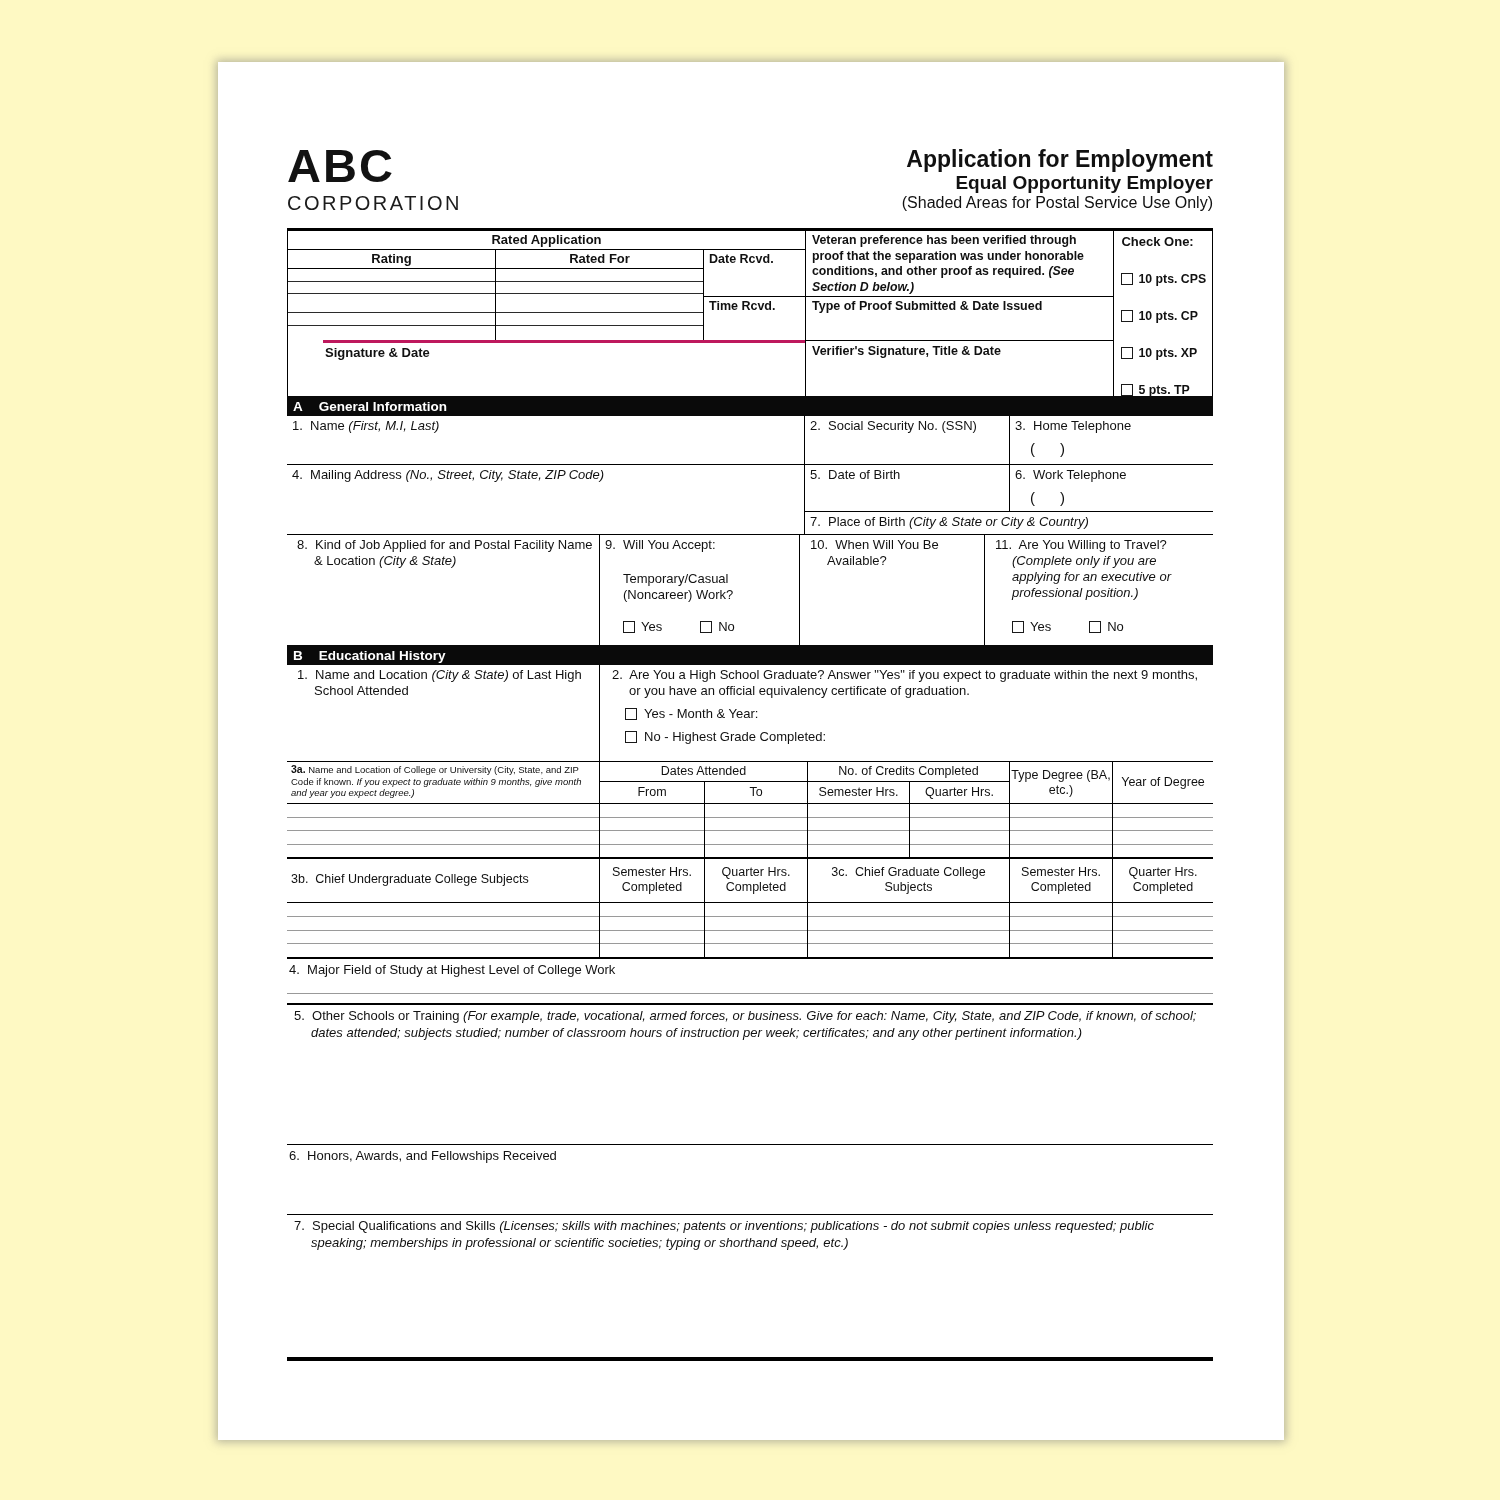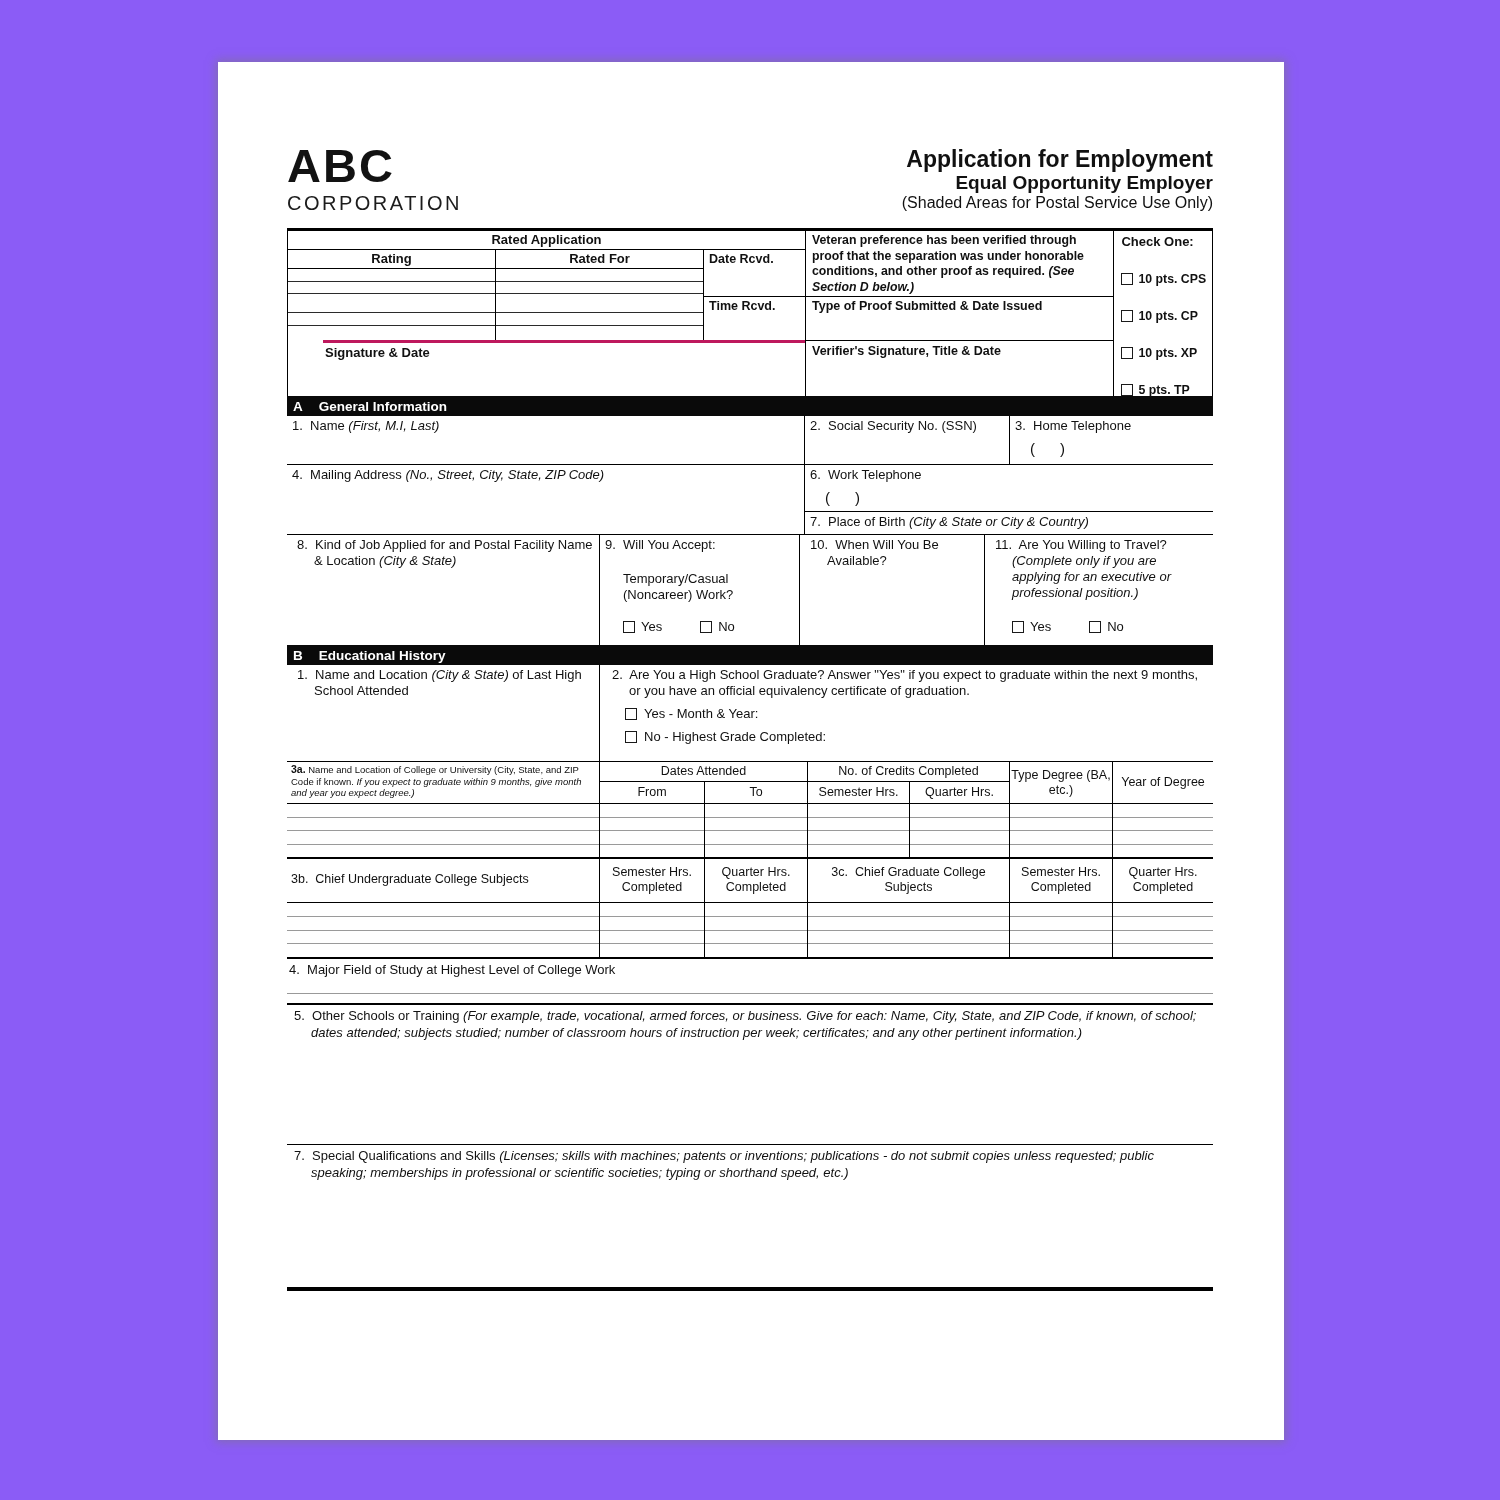--- a/index.html
+++ b/index.html
@@ -1,17 +1,17 @@
 <!DOCTYPE html>
 <html><head>
 <meta charset="utf-8">
 <style>
   * { box-sizing: border-box; margin: 0; padding: 0; }
   html,body { width:1500px; height:1500px; background:#ffffff; font-family:"Liberation Sans", sans-serif; color:#111; }
-  .stage { position:relative; width:1500px; height:1500px; overflow:hidden; background:#8b5cf6; }
+  .stage { position:relative; width:1500px; height:1500px; overflow:hidden; background:#fef9c3; }
   .paper { position:absolute; left:218px; top:62px; width:1066px; height:1378px; background:#fff;
            box-shadow:0 0 9px 2px rgba(120,120,120,.55); }
   .content { position:absolute; left:69px; top:0; width:926px; }
 
   
   .hdr { padding-top:82px; display:flex; justify-content:space-between; align-items:flex-start; height:166px; }
   .logo-abc { font-size:47px; font-weight:800; letter-spacing:2px; line-height:44px; color:#121212; }
   .logo-corp { font-size:20px; letter-spacing:2.5px; margin-top:4px; color:#1c1c1c; }
   .title-block { text-align:right; padding-top:2px; }
   .t1 { font-size:23px; font-weight:bold; line-height:26px; }
@@ -202,20 +202,21 @@
         <div class="cell cA1c">
           <div>3.&nbsp; Home Telephone</div>
           <div class="parens">(&nbsp;&nbsp;&nbsp;&nbsp;&nbsp;&nbsp;)</div>
         </div>
       </div>
 
       <div class="rowA2">
         <div class="cell br cA2a"><span>4.&nbsp; Mailing Address </span><span class="it">(No., Street, City, State, ZIP Code)</span></div>
         <div class="rightA2">
           <div class="rowA2top">
+            <div class="cell br cA2b">5.&nbsp; Date of Birth</div>
             <div class="cell cA2c">
               <div>6.&nbsp; Work Telephone</div>
               <div class="parens">(&nbsp;&nbsp;&nbsp;&nbsp;&nbsp;&nbsp;)</div>
             </div>
           </div>
           <div class="cell rowA2bot"><span>7.&nbsp; Place of Birth </span><span class="it">(City &amp; State or City &amp; Country)</span></div>
         </div>
       </div>
 
       <div class="rowA3">
@@ -394,20 +395,23 @@
 
       <div class="item item4">
         <div>4.&nbsp; Major Field of Study at Highest Level of College Work</div>
         <div class="wline"></div>
       </div>
 
       <div class="item item5">
         <div class="hang"><span>5.&nbsp; Other Schools or Training </span><span class="it">(For example, trade, vocational, armed forces, or business. Give for each: Name, City, State, and ZIP Code, if known, of school; dates attended; subjects studied; number of classroom hours of instruction per week; certificates; and any other pertinent information.)</span></div>
       </div>
 
+      <div class="item item6">
+        <div>6.&nbsp; Honors, Awards, and Fellowships Received</div>
+      </div>
 
       <div class="item item7">
         <div class="hang"><span>7.&nbsp; Special Qualifications and Skills </span><span class="it">(Licenses; skills with machines; patents or inventions; publications - do not submit copies unless requested; public speaking; memberships in professional or scientific societies; typing or shorthand speed, etc.)</span></div>
       </div>
 
     </div>
   </div>
 </div>
 
 </body></html>

